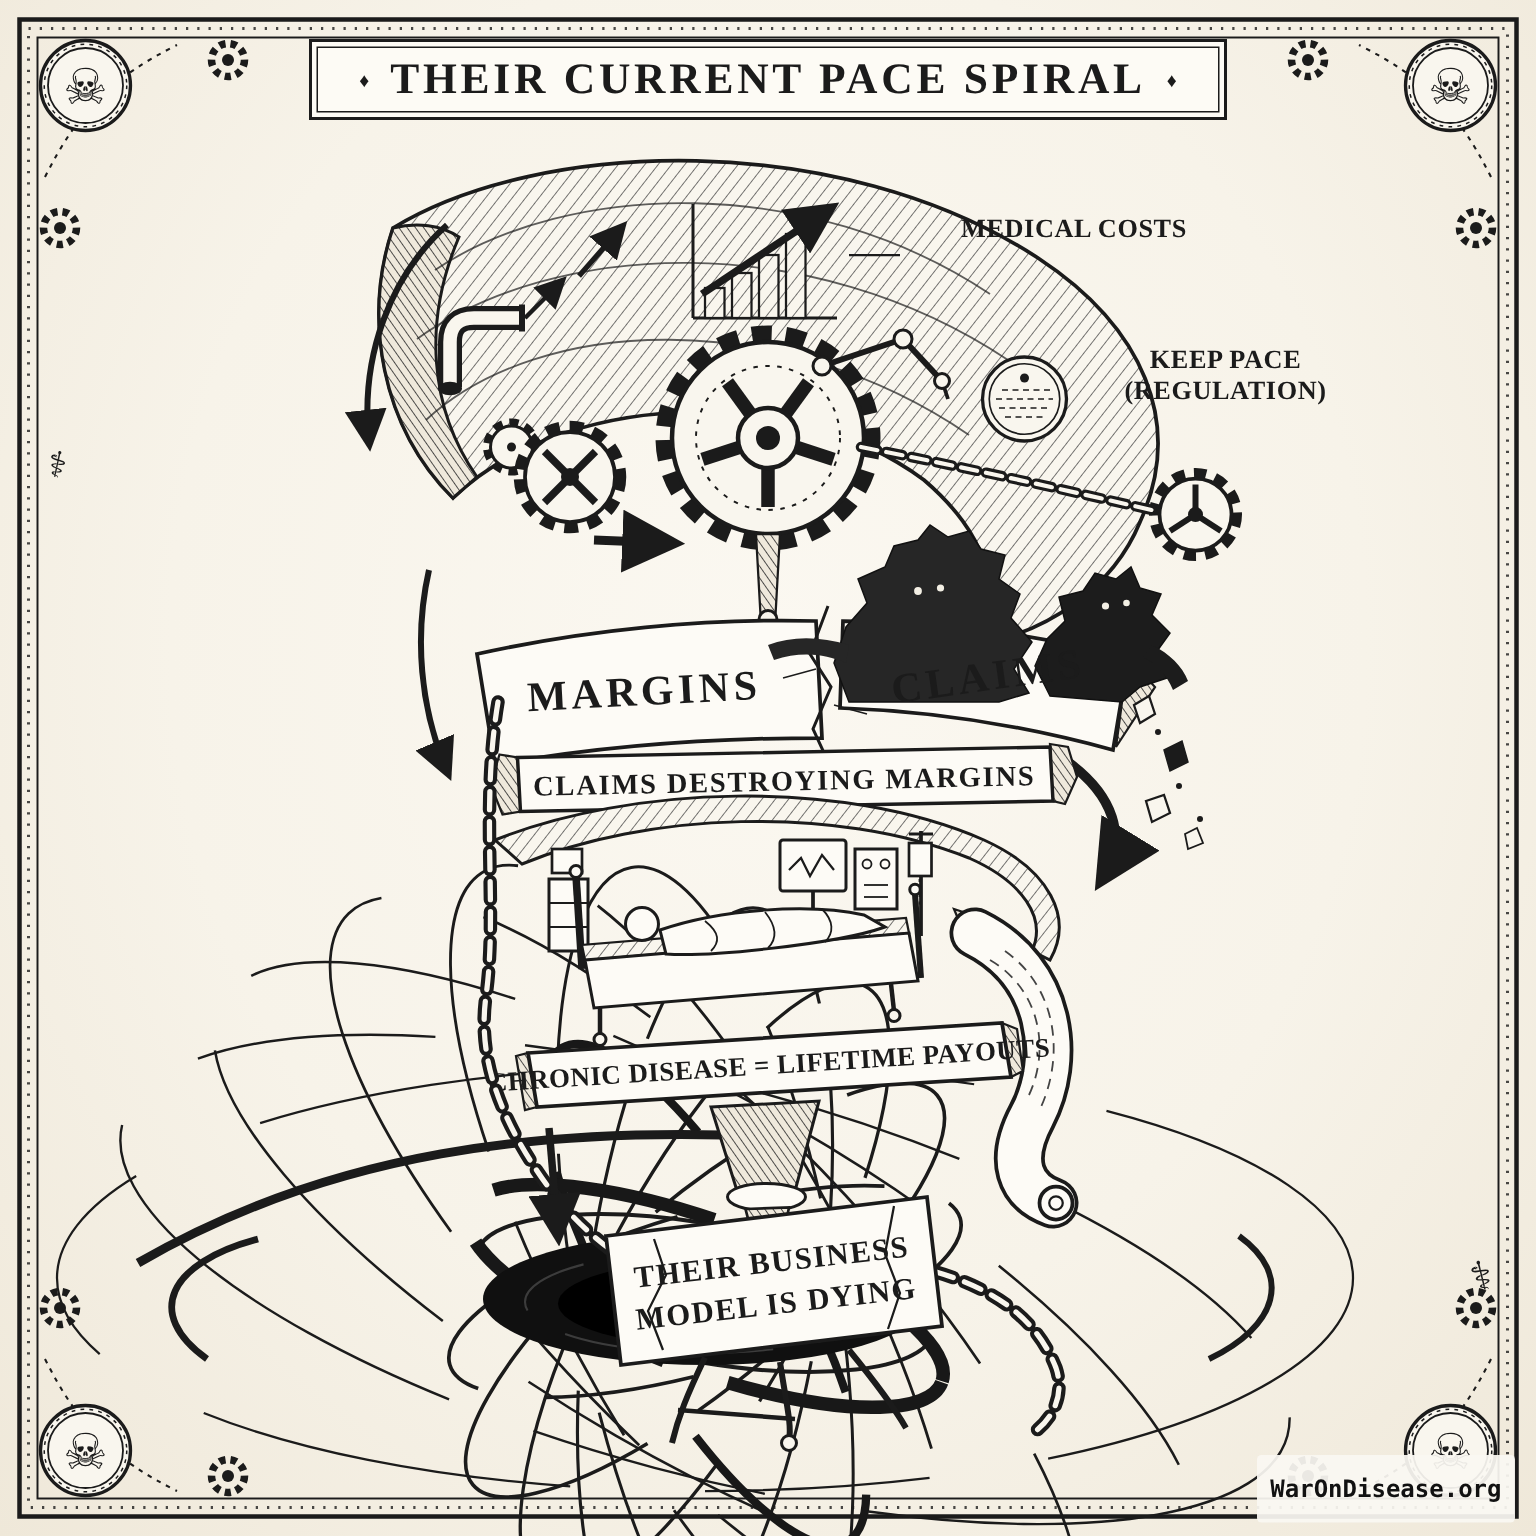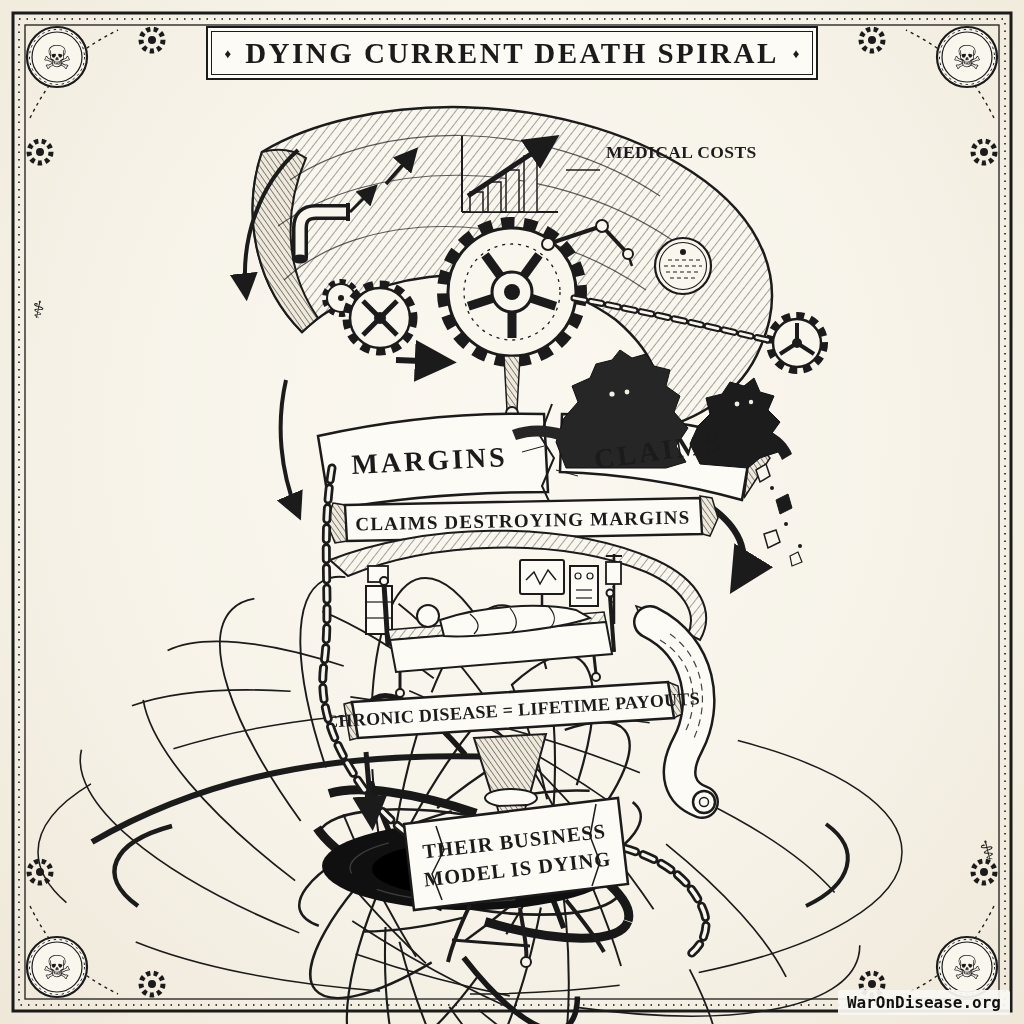--- a/index.html
+++ b/index.html
@@ -7,27 +7,27 @@
     background:radial-gradient(ellipse at 50% 42%, #fbf8f1 0%, #f7f3e9 55%, #efe8d9 100%);
     font-family:"Liberation Serif", serif;color:#1b1b1b;}
   svg.art{position:absolute;left:0;top:0;width:1024px;height:1024px;}
   .lbl{font-family:"Liberation Serif", serif;font-weight:bold;fill:#1b1b1b;}
   .title-banner{position:absolute;left:206px;top:26px;width:612px;height:54px;
     background:#fdfbf5;border:2.5px solid #1b1b1b;box-sizing:border-box;padding:3px;}
   .title-inner{width:100%;height:100%;border:1.5px solid #1b1b1b;box-sizing:border-box;
     display:flex;align-items:center;justify-content:center;gap:14px;}
   .title-text{font-size:29px;font-weight:bold;letter-spacing:2.5px;white-space:nowrap;}
   .title-orn{font-size:13px;line-height:1;}
-  .ann{position:absolute;font-weight:bold;font-size:17.5px;
+  .ann{position:absolute;text-align:center;font-weight:bold;font-size:17.5px;
     letter-spacing:.4px;line-height:1.22;}
   .ann span{display:block;}
   .ann-medical{left:606px;top:142px;width:220px;}
   .ann-premiums{left:714px;top:229px;width:206px;}
   .watermark{position:absolute;right:14px;bottom:9px;background:rgba(250,248,242,.93);
-    border-radius:3px;padding:3px 9px;font-family:"DejaVu Sans Mono", monospace;
+    border-radius:3px;padding:13px 9px;font-family:"DejaVu Sans Mono", monospace;
     font-weight:bold;font-size:16px;color:#111;}
 </style>
 </head>
 <body>
 
 <div class="stage">
 
 <svg class="art" viewBox="0 0 1024 1024">
   <defs>
     <pattern id="ph" width="7" height="7" patternUnits="userSpaceOnUse" patternTransform="rotate(38)">
@@ -369,28 +369,30 @@
     <path d="M520,908 C524,935 528,950 526,960" stroke-width="4"></path>
     <path d="M566,900 C584,922 596,938 604,952" stroke-width="4"></path>
     <path d="M452,940 L530,946" stroke-width="3"></path>
     <circle cx="526" cy="962" r="5" fill="#f9f6ee" stroke-width="2"></circle>
   </g>
 </svg>
 
 <div class="title-banner">
   <div class="title-inner">
     <span class="title-orn">♦</span>
-    <span class="title-text">DYING CURRENT DEATH SPIRAL</span>
+    <span class="title-text">THEIR CURRENT PACE SPIRAL</span>
     <span class="title-orn">♦</span>
   </div>
 </div>
 
 <div class="ann ann-medical">
   <span>MEDICAL COSTS</span>
 </div>
 <div class="ann ann-premiums">
+  <span>KEEP PACE</span>
+  <span>(REGULATION)</span>
 </div>
 
 <div class="watermark">
   <span>WarOnDisease.org</span>
 </div>
 
 </div>
 
 </body></html>

